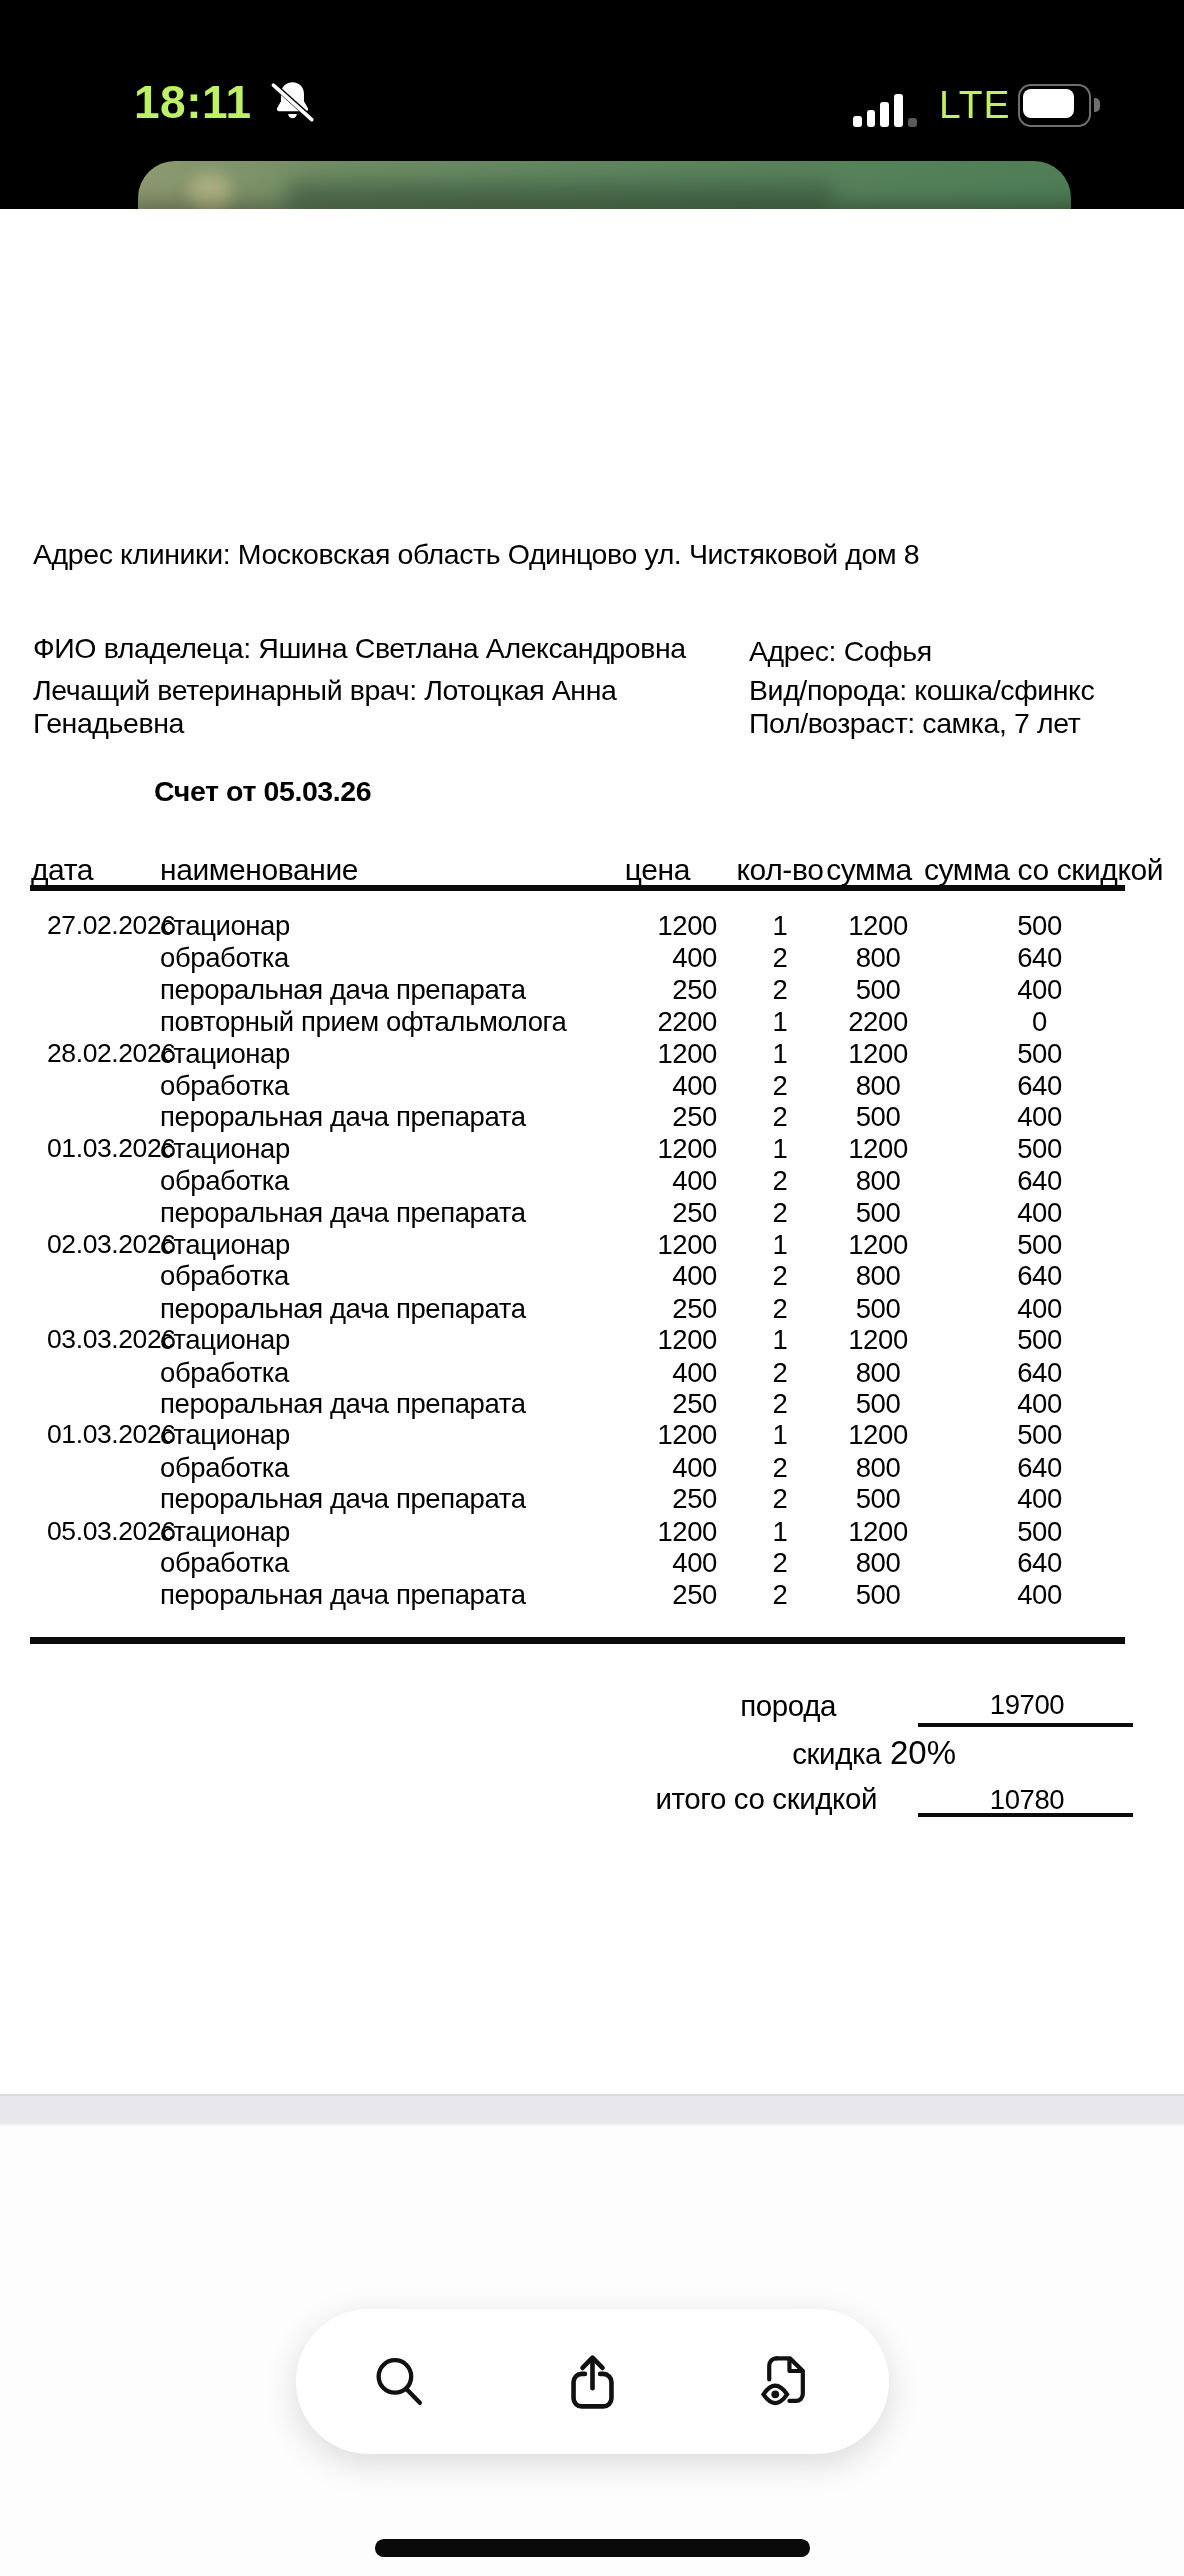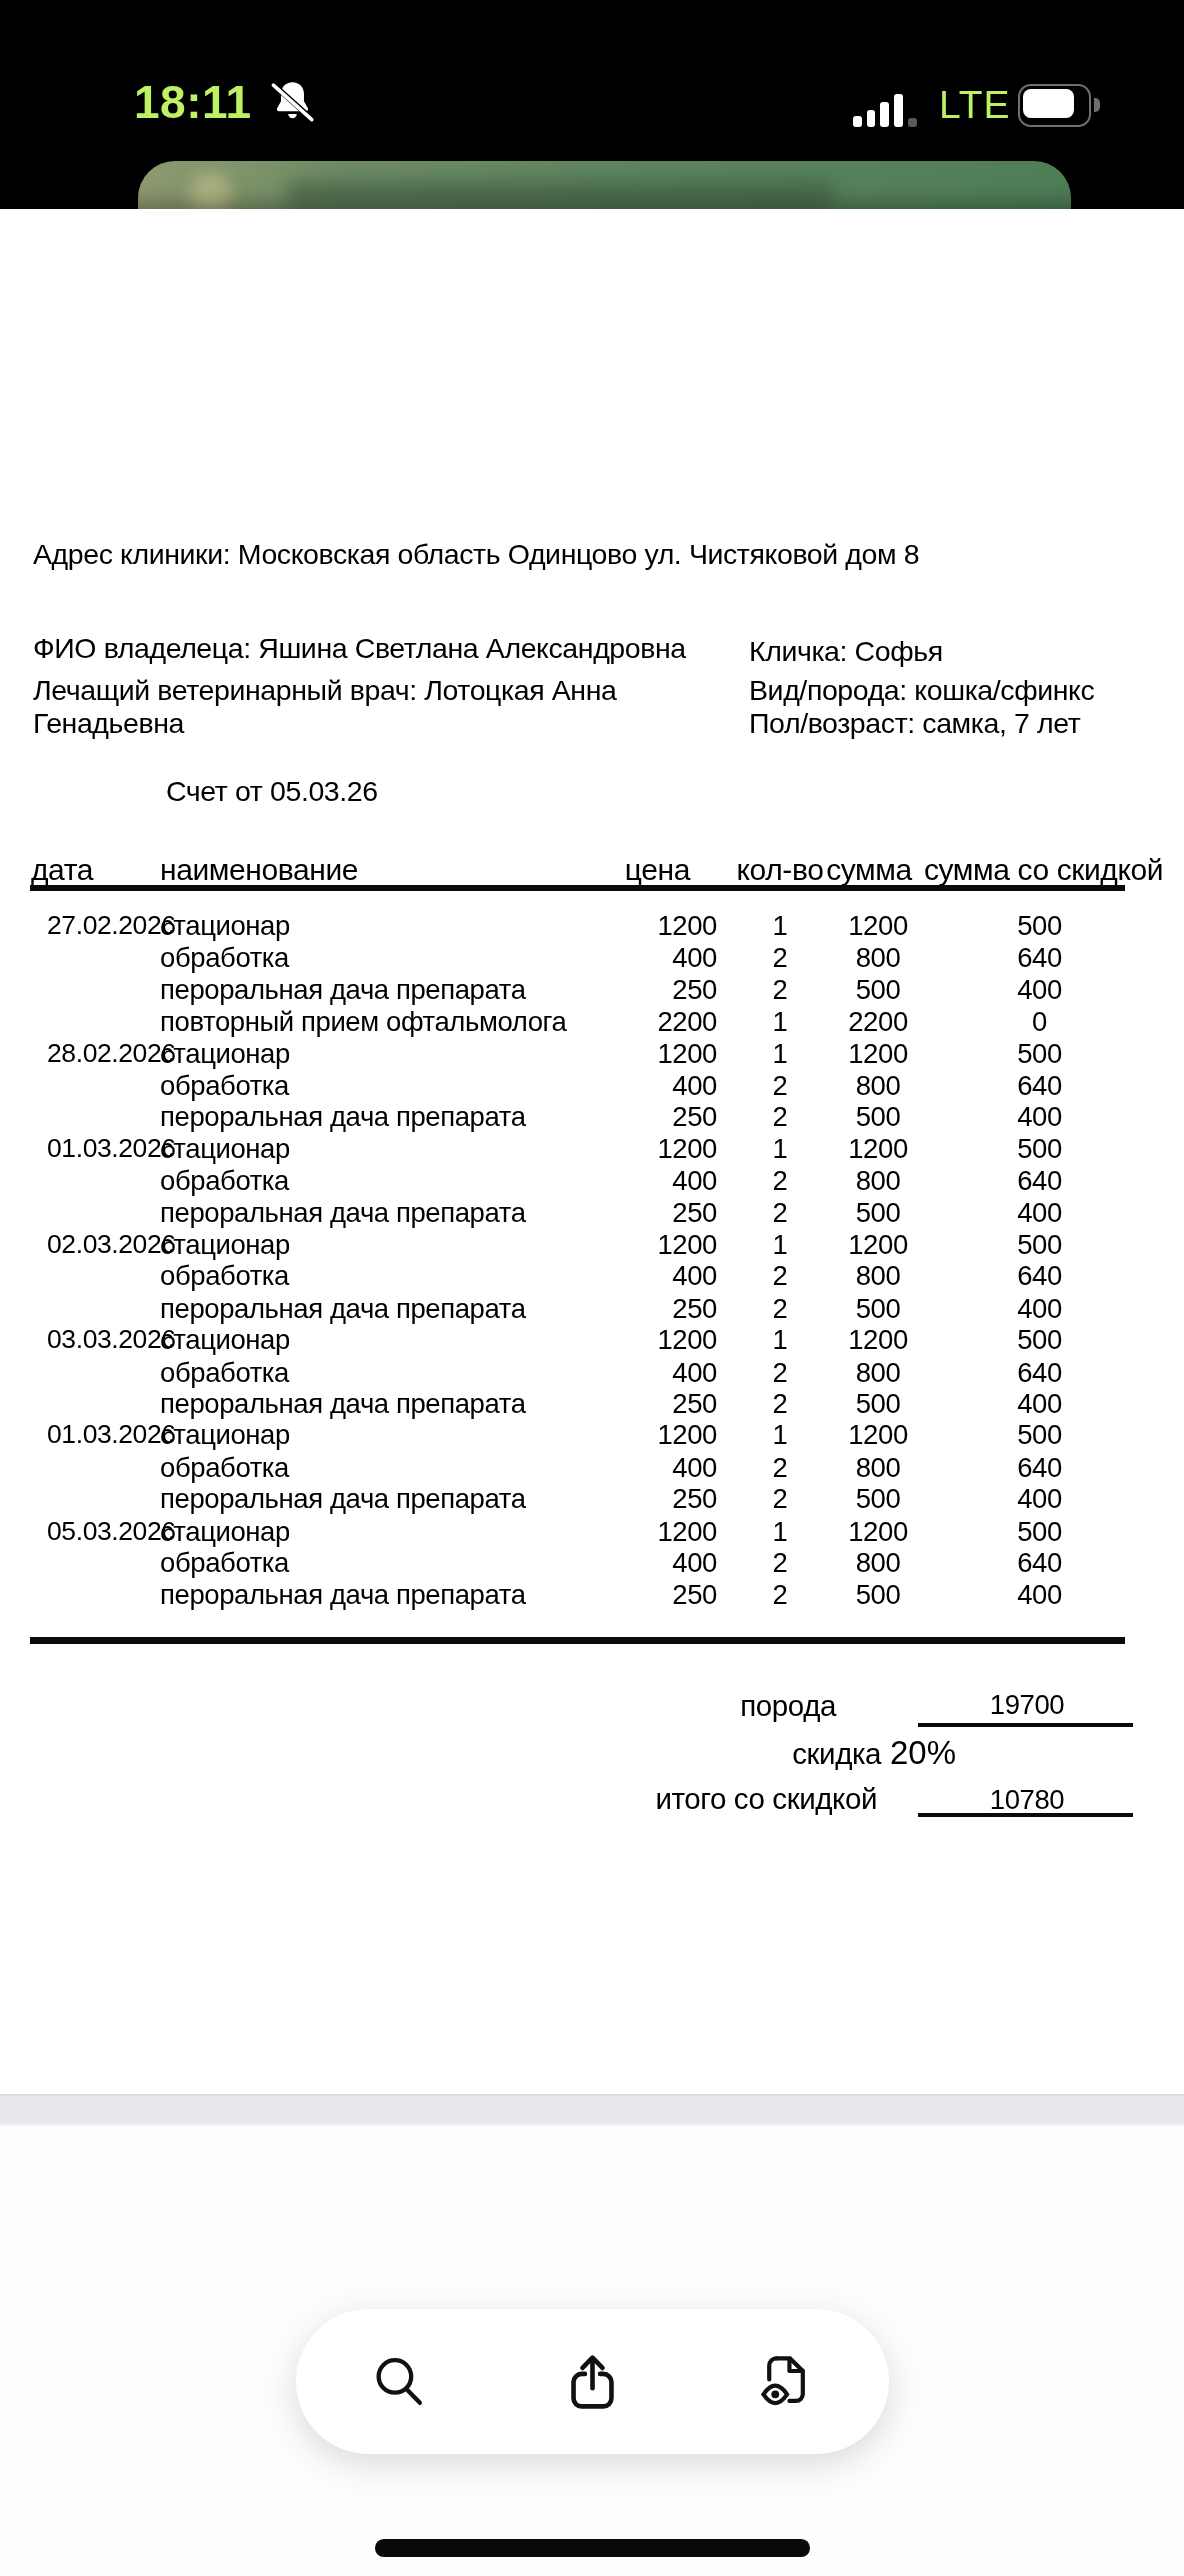--- a/index.html
+++ b/index.html
@@ -134,27 +134,27 @@
           </div>
       </div>
     </div>
     <div class="gray-strip strip-top"></div>
   </div>
 
   <div class="doc">
     <div class="line" style="left:33px;top:329px;">Адрес клиники: Московская область Одинцово ул. Чистяковой дом 8</div>
 
     <div class="line" style="left:33px;top:423px;">ФИО владелеца: Яшина Светлана Александровна</div>
-    <div class="line" style="left:749px;top:426px;">Кличка: Софья</div>
+    <div class="line" style="left:749px;top:426px;">Адрес: Софья</div>
     <div class="line" style="left:33px;top:465px;">Лечащий ветеринарный врач: Лотоцкая Анна</div>
     <div class="line" style="left:749px;top:465px;">Вид/порода: кошка/сфинкс</div>
     <div class="line" style="left:33px;top:498px;">Генадьевна</div>
     <div class="line" style="left:749px;top:498px;">Пол/возраст: самка, 7 лет</div>
 
-    <div class="line" style="left:166px;top:566px;">Счет от 05.03.26</div>
+    <div class="line" style="left:154px;top:566px;font-weight:bold;">Счет от 05.03.26</div>
 
     <div class="tbl-head" style="left:31px;top:644px;">дата</div>
     <div class="tbl-head" style="left:160px;top:644px;">наименование</div>
     <div class="tbl-head num" style="left:570px;top:644px;width:120px;">цена</div>
     <div class="tbl-head ctr" style="left:736px;top:644px;width:88px;">кол-во</div>
     <div class="tbl-head ctr" style="left:810px;top:644px;width:118px;">сумма</div>
     <div class="tbl-head ctr" style="left:924px;top:644px;width:202px;">сумма со скидкой</div>
     <div class="rule" style="left:30px;top:676px;width:1095px;height:5.9px;"></div>
 
     <div>

